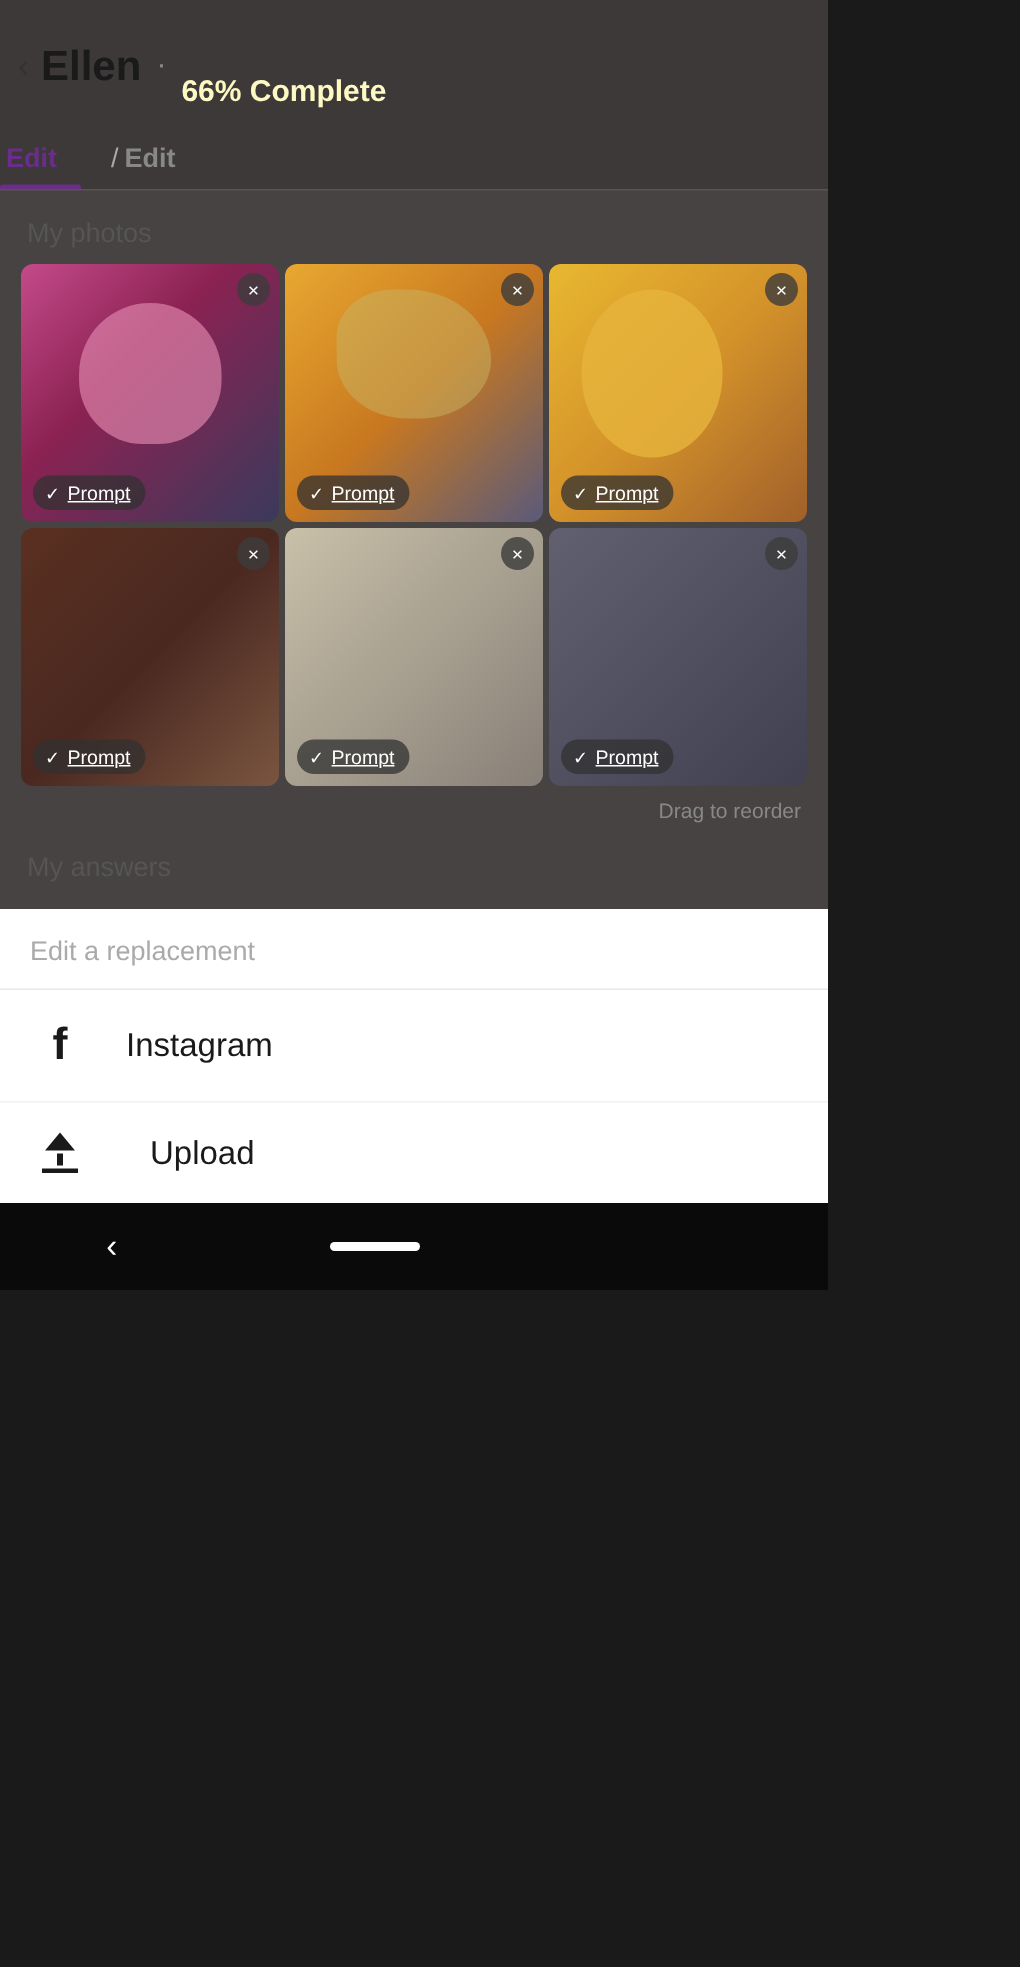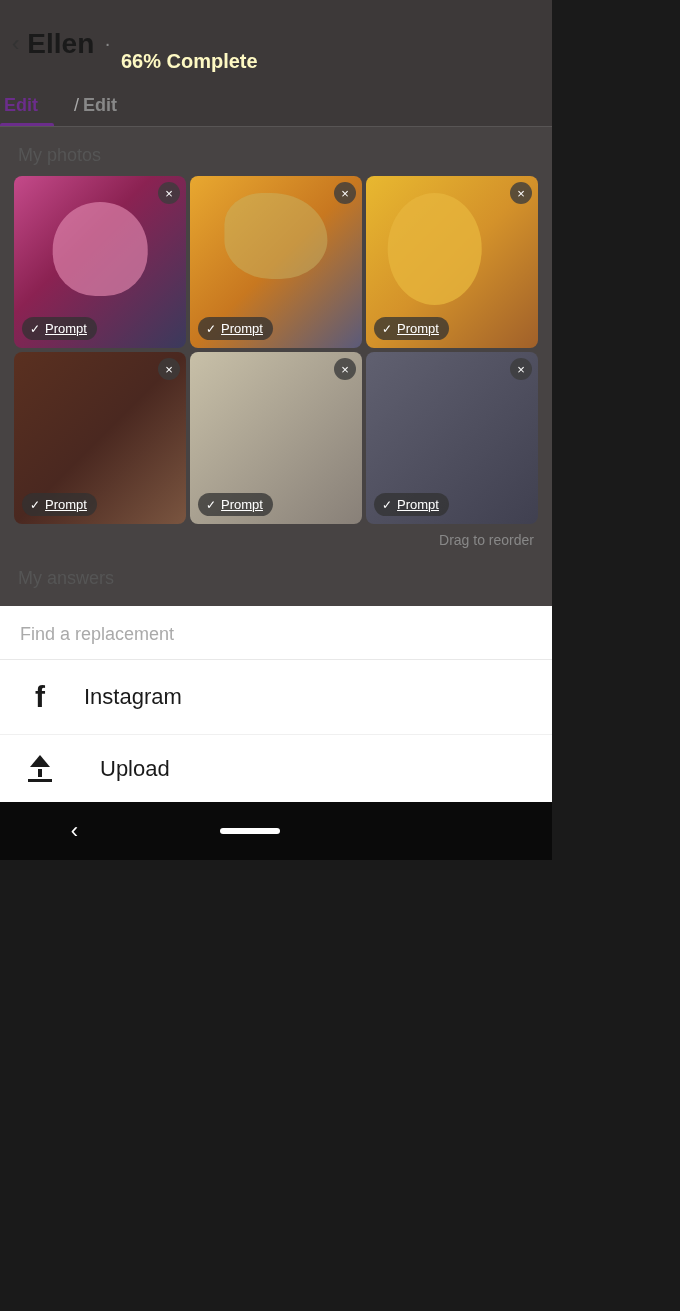--- a/index.html
+++ b/index.html
@@ -439,21 +439,21 @@
     </div>
 
   </div>
 
   <div class="drag-hint">Drag to reorder</div>
 
   <div class="my-answers">My answers</div>
 
   <div class="bottom-sheet">
     <div class="bottom-sheet-header">
-      <span class="find-replacement">Find a replacement</span>
+      <span class="find-replacement">Edit a replacement</span>
     </div>
 
     <div class="sheet-option">
       <div class="sheet-icon">
         <span class="fb-icon" style="font-size:30px;font-weight:900;font-family:Arial,sans-serif;">f</span>
       </div>
       <span class="sheet-label">Instagram</span>
     </div>
 
 

